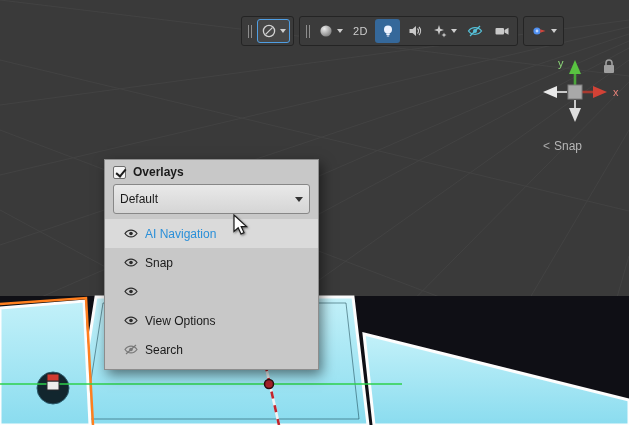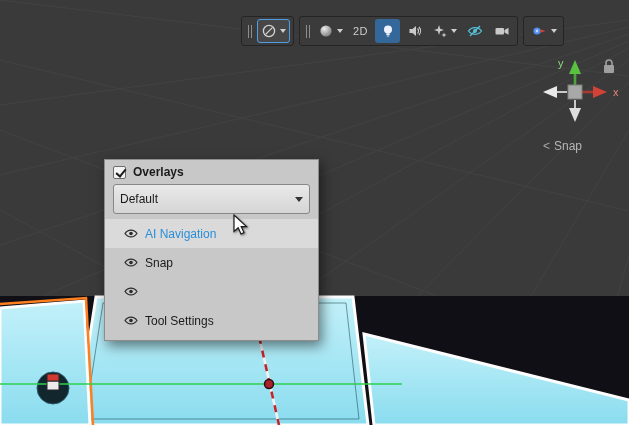--- a/index.html
+++ b/index.html
@@ -282,21 +282,31 @@
         </span>
       </div>
       <div class="menu-item">
         <span class="eye">
           <svg width="14" height="11" viewBox="0 0 14 11">
             <path d="M1,5.5 C4,1 10,1 13,5.5 C10,10 4,10 1,5.5 Z" fill="none" stroke="#2b2b2b" stroke-width="1.2"></path>
             <circle cx="7" cy="5.5" r="1.8" fill="#2b2b2b"></circle>
             <line class="slash" x1="2" y1="10" x2="12" y2="1" stroke="#2b2b2b" stroke-width="1.2"></line>
           </svg>
         </span>
-        <span class="item-label">Tool Settings</span>
+        <span class="item-label">View Options</span>
+      </div>
+      <div class="menu-item dimmed">
+        <span class="eye">
+          <svg width="14" height="11" viewBox="0 0 14 11">
+            <path d="M1,5.5 C4,1 10,1 13,5.5 C10,10 4,10 1,5.5 Z" fill="none" stroke="#2b2b2b" stroke-width="1.2"></path>
+            <circle cx="7" cy="5.5" r="1.8" fill="#2b2b2b"></circle>
+            <line class="slash" x1="2" y1="10" x2="12" y2="1" stroke="#2b2b2b" stroke-width="1.2"></line>
+          </svg>
+        </span>
+        <span class="item-label">Search</span>
       </div>
     </div>
   </div>
 
   <svg class="cursor" width="16" height="22" viewBox="0 0 16 22">
     <path d="M1,1 L1,17.5 L5.2,13.8 L8,20 L11,18.6 L8.2,12.6 L13.6,12.6 Z" fill="#ffffff" stroke="#1a1a1a" stroke-width="1.2"></path>
   </svg>
 
 </div>
 

